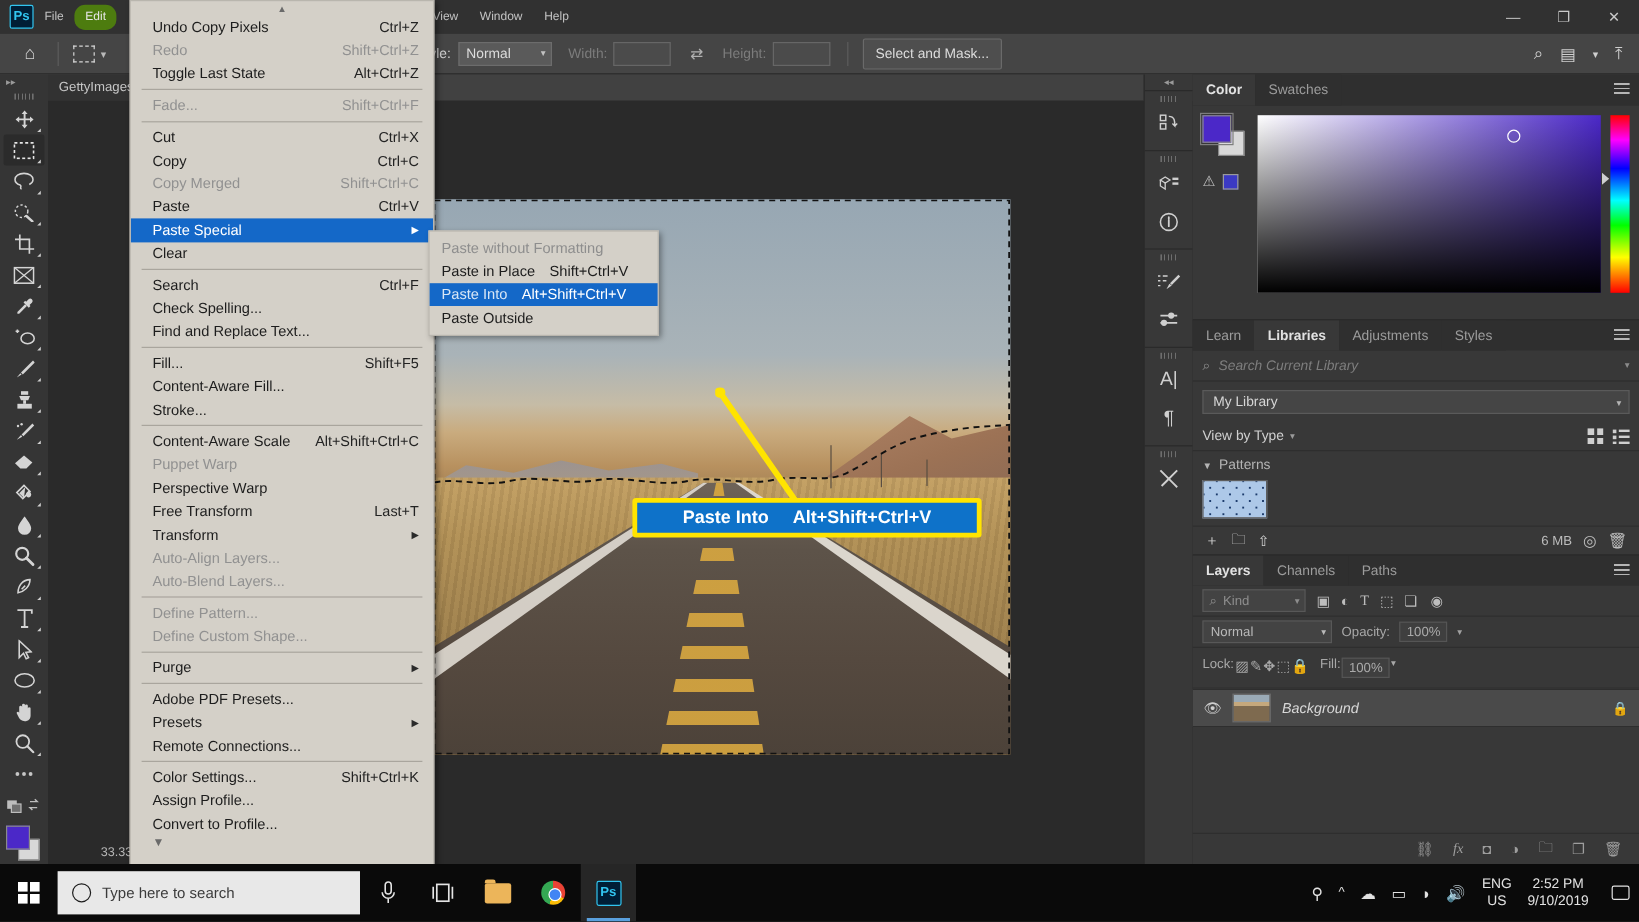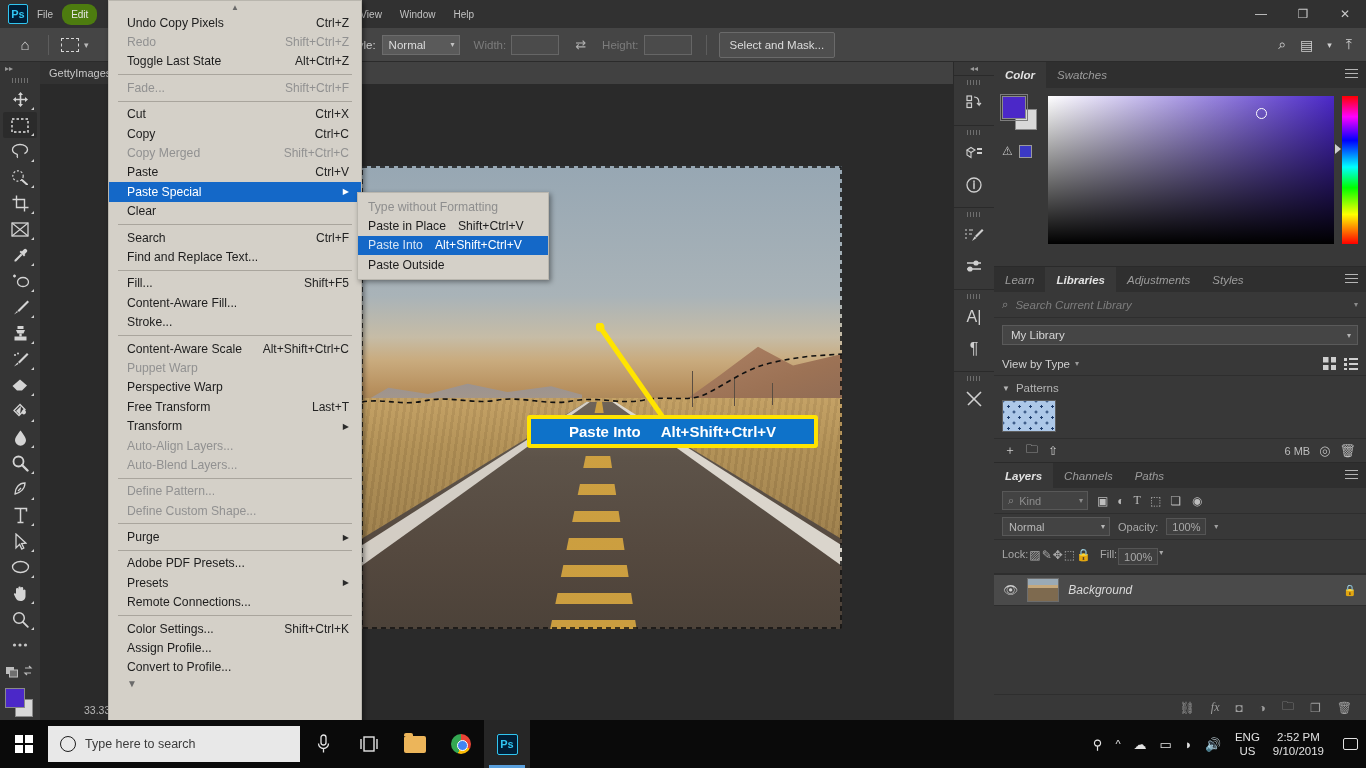--- a/index.html
+++ b/index.html
@@ -223,21 +223,21 @@
     background:repeating-linear-gradient(90deg,#6e6e6e 0 1px,transparent 1px 3px); }
   .rail-ico { width:30px; height:32px; display:flex; align-items:center; justify-content:center; color:#cfcfcf; }
 
   
   .panels { position:absolute; left:994px; top:62px; width:372px; height:658px; background:#383838; }
   .panel-tabs {
     display:flex; align-items:stretch; height:26px; background:#2f2f2f; position:relative;
   }
   .ptab {
     padding:0 11px; display:flex; align-items:center; font-size:11.5px;
-    color:#9c9c9c; background:#2f2f2f;font-style:italic;
+    color:#9c9c9c; background:#2f2f2f;
   }
   .ptab.on { background:#383838; color:#e2e2e2; font-weight:bold; }
   .pmenu { position:absolute; right:8px; top:7px; width:13px; height:11px;
     background:repeating-linear-gradient(180deg,#b5b5b5 0 1.5px, transparent 1.5px 4px); }
 
   
   .colorpanel { height:178px; background:#383838; display:flex; padding:8px 8px 0 8px; gap:8px; }
   .cp-left { width:38px; }
   .cp-sw { position:relative; width:38px; height:34px; }
   .cp-sw .bk { position:absolute; left:13px; top:13px; width:22px; height:21px; background:#d9d9d9; border:1px solid #8b8b8b;}
@@ -687,20 +687,23 @@
     <div class="em-row">
         <span class="lbl">Clear</span>
       </div>
     <div class="em-sep"></div>
 
     <div class="em-row">
         <span class="lbl">Search</span>
         <span class="acc">Ctrl+F</span>
       </div>
     <div class="em-row">
+        <span class="lbl">Check Spelling...</span>
+      </div>
+    <div class="em-row">
         <span class="lbl">Find and Replace Text...</span>
       </div>
     <div class="em-sep"></div>
 
     <div class="em-row">
         <span class="lbl">Fill...</span>
         <span class="acc">Shift+F5</span>
       </div>
     <div class="em-row">
         <span class="lbl">Content-Aware Fill...</span>
@@ -772,21 +775,21 @@
     <div class="em-row">
         <span class="lbl">Convert to Profile...</span>
       </div>
     <div class="em-scroll" style="justify-content:flex-start;padding-left:18px">
         <span class="ar" style="font-size:10px">▼</span>
       </div>
   </div>
 
   <div class="submenu">
     <div class="sm-row dim">
-      <span class="lbl">Type without Formatting</span>
+      <span class="lbl">Paste without Formatting</span>
     </div>
     <div class="sm-row">
       <span class="lbl">Paste in Place</span>
       <span class="acc">Shift+Ctrl+V</span>
     </div>
     <div class="sm-row hl">
       <span class="lbl">Paste Into</span>
       <span class="acc">Alt+Shift+Ctrl+V</span>
     </div>
     <div class="sm-row">

